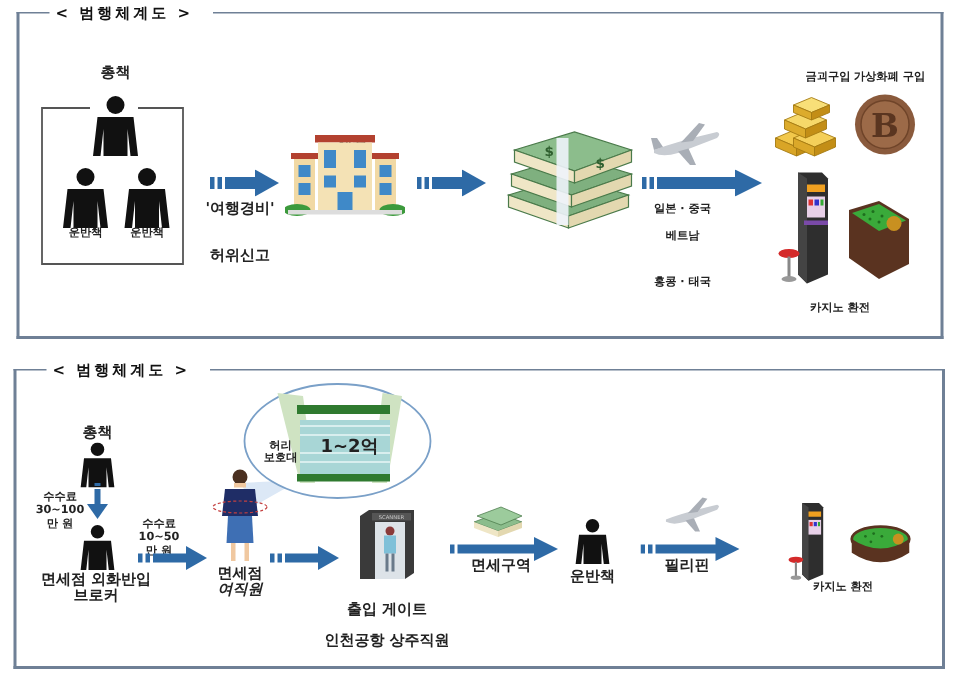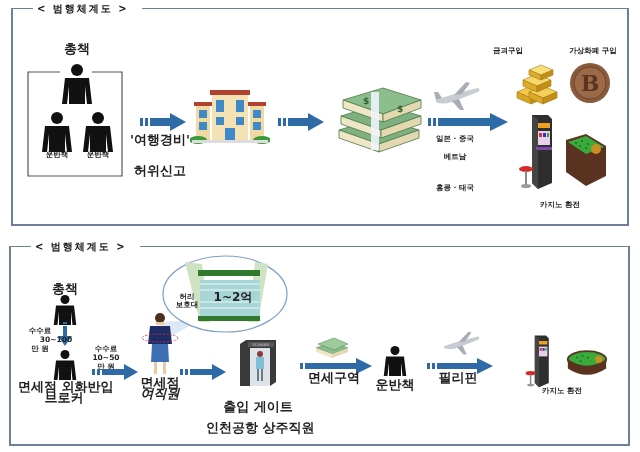--- a/index.html
+++ b/index.html
@@ -2,21 +2,21 @@
 <html><head>
 <meta charset="utf-8">
 <style>
   html, body { margin:0; padding:0; background:#ffffff; }
   body { width:640px; height:452px; position:relative; overflow:hidden;
          font-family:"DejaVu Sans", sans-serif; color:#111; }
   .frame { position:absolute; border:2px solid #6f8096; border-top:none; box-sizing:border-box; }
   .frame-top { position:absolute; height:0; border-top:1px solid #6f8096; }
   .frame-title { position:absolute; font-size:10px; font-weight:bold; letter-spacing:2px;
                  color:#111; background:#fff; padding:0 3px; white-space:nowrap; }
-  .lbl { position:absolute; font-size:13px; font-weight:bold; color:#222; white-space:nowrap;
+  .lbl { position:absolute; font-size:10px; font-weight:bold; color:#222; white-space:nowrap;
          text-align:center; line-height:11px; }
   .lbl.sm { font-size:7.5px; line-height:9px; }
   .abs { position:absolute; }
   .arrow { position:absolute; }
   .person { position:absolute; }
 </style>
 </head>
 <body>
 
 <div class="frame" style="left:11px;top:8px;width:618px;height:218px;"></div>
@@ -109,21 +109,21 @@
 <svg class="arrow" style="left:428px;top:113px" width="80" height="18" viewBox="0 0 80 18">
   <rect x="0" y="5" width="3" height="8" fill="#2e6aa6"></rect>
     <rect x="5" y="5" width="3" height="8" fill="#2e6aa6"></rect>
   <rect x="10" y="5" width="54" height="8" fill="#2e6aa6"></rect>
     <polygon points="62,0 80,9 62,18" fill="#2e6aa6"></polygon>
 </svg>
 <div class="lbl sm" style="left:425px;top:134px;width:60px;">일본 · 중국</div>
 <div class="lbl sm" style="left:425px;top:143px;width:60px;margin-top:40px;">홍콩 · 태국</div>
 <div class="lbl sm" style="left:425px;top:152px;width:60px;">베트남</div>
 
-<div class="lbl sm" style="left:488px;top:46px;width:40px;">금괴구입</div>
+<div class="lbl sm" style="left:532px;top:46px;width:40px;">금괴구입</div>
 <div class="lbl sm" style="left:560px;top:46px;width:66px;">가상화폐 구입</div>
 <svg class="abs" style="left:515px;top:62px" width="44" height="44" viewBox="0 0 44 44">
   <g stroke="#a57a12" stroke-width="0.6">
     <polygon points="2,30 16,24 30,30 16,36" fill="#f2c84b"></polygon>
       <polygon points="2,30 16,36 16,42 2,36" fill="#d9a526"></polygon>
       <polygon points="16,36 30,30 30,36 16,42" fill="#c38e16"></polygon>
     <polygon points="14,30 28,24 42,30 28,36" fill="#f4cf5a"></polygon>
       <polygon points="14,30 28,36 28,42 14,36" fill="#dba829"></polygon>
       <polygon points="28,36 42,30 42,36 28,42" fill="#c38e16"></polygon>
     <polygon points="8,18 22,12 36,18 22,24" fill="#f6d86a"></polygon>
@@ -176,21 +176,21 @@
 <svg class="person" style="left:50px;top:295px" width="30" height="30" viewBox="0 0 34 40">
   <circle cx="17" cy="6" r="6" fill="#111"></circle>
     <path d="M5,14 h24 l3,26 h-5 l-2,-18 v18 h-16 v-18 l-2,18 h-5z" fill="#111"></path>
 </svg>
 <svg class="arrow" style="left:58px;top:322px" width="14" height="24" viewBox="0 0 14 24">
   <rect x="5" y="0" width="4" height="2" fill="#2e6aa6"></rect>
     <rect x="5" y="4" width="4" height="10" fill="#2e6aa6"></rect>
     <polygon points="0,14 14,14 7,24" fill="#2e6aa6"></polygon>
 </svg>
 <div class="lbl sm" style="left:22px;top:326px;width:36px;">수수료</div>
-<div class="lbl sm" style="left:38px;top:335px;width:36px;">30~100</div>
+<div class="lbl sm" style="left:22px;top:335px;width:36px;">30~100</div>
 <div class="lbl sm" style="left:22px;top:344px;width:36px;">만 원</div>
 <svg class="person" style="left:50px;top:350px" width="30" height="30" viewBox="0 0 34 40">
   <circle cx="17" cy="6" r="6" fill="#111"></circle>
     <path d="M5,14 h24 l3,26 h-5 l-2,-18 v18 h-16 v-18 l-2,18 h-5z" fill="#111"></path>
 </svg>
 <div class="lbl" style="left:18px;top:381px;width:92px;">면세점 외화반입</div>
 <div class="lbl" style="left:18px;top:392px;width:92px;">브로커</div>
 
 <div class="lbl sm" style="left:88px;top:344px;width:36px;">수수료</div>
 <div class="lbl sm" style="left:88px;top:353px;width:36px;">10~50</div>

